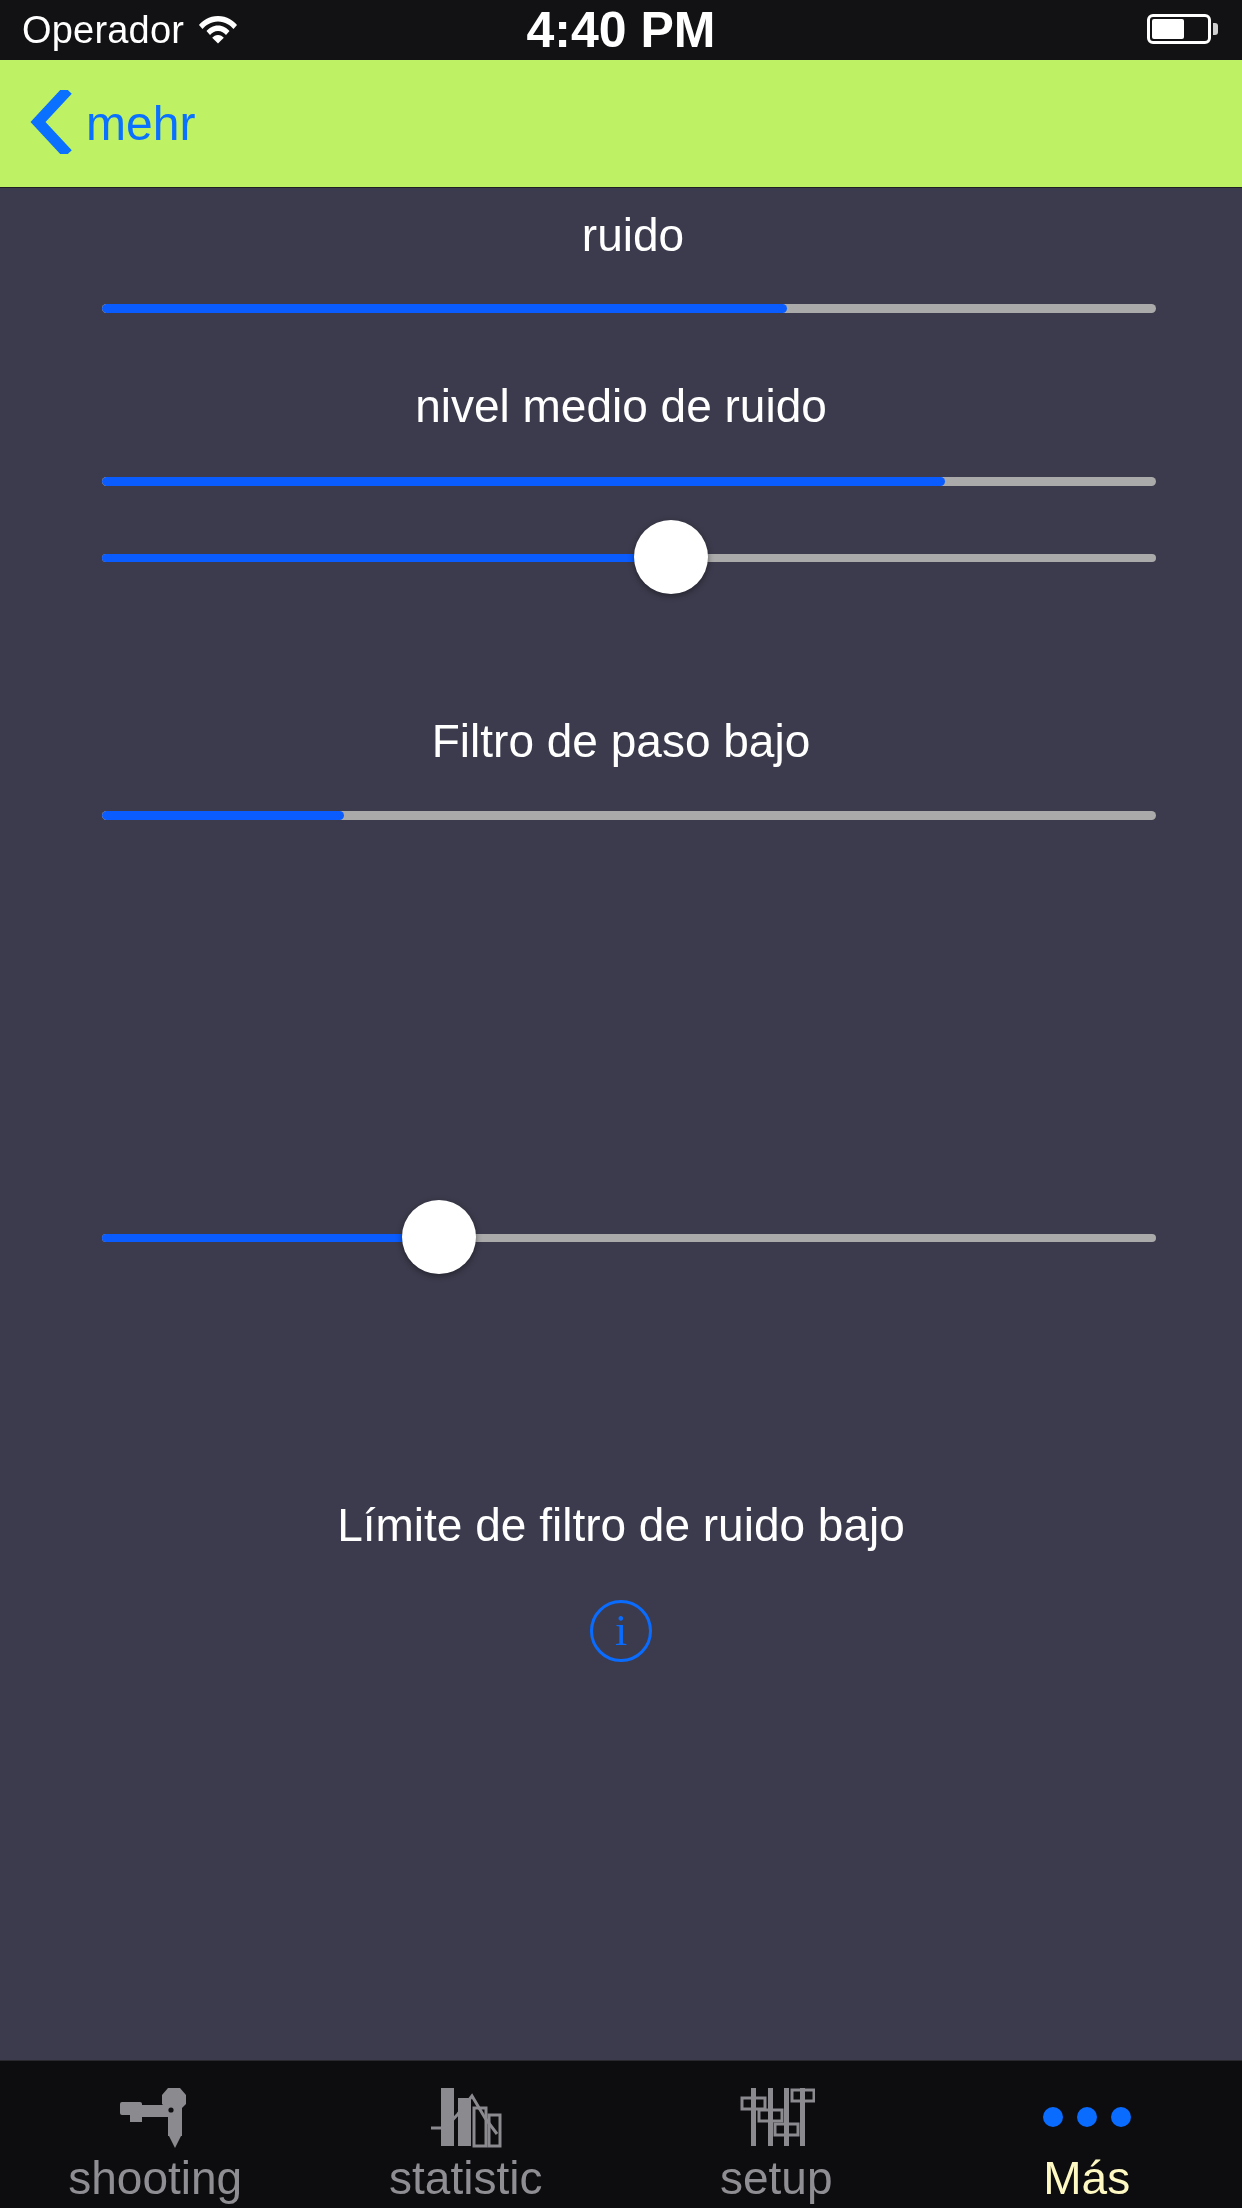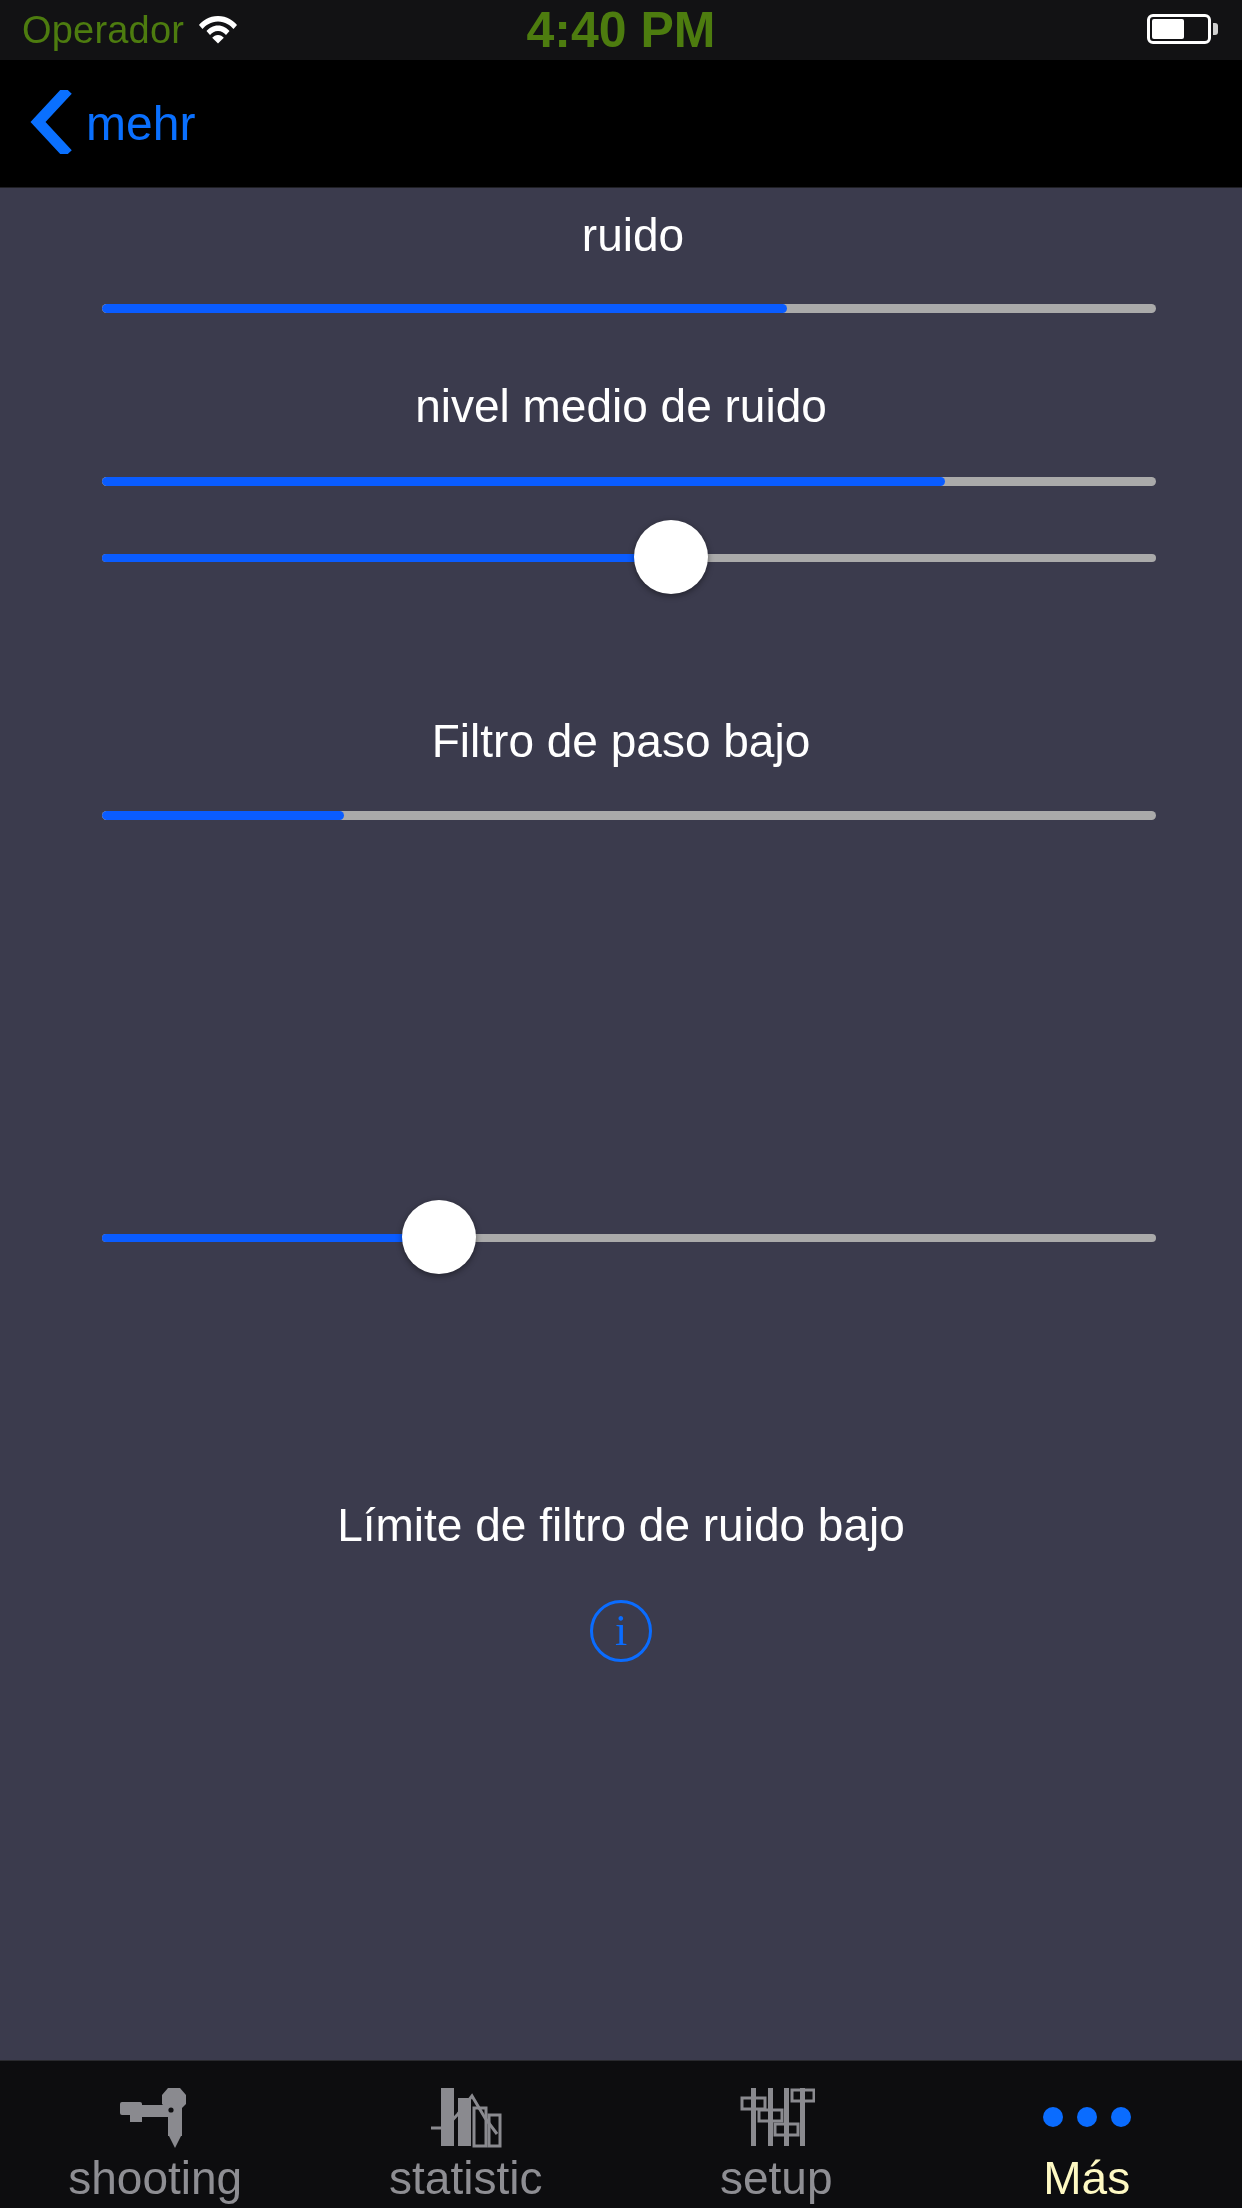--- a/index.html
+++ b/index.html
@@ -20,21 +20,21 @@
     display: flex;
     flex-direction: column;
   }
 
   
   .status-bar {
     position: relative;
     height: 60px;
     flex: 0 0 60px;
     background: #121214;
-    color: #4d7c0f;
+    color: #ffffff;
   }
   .status-carrier {
     position: absolute;
     left: 22px;
     top: 8px;
     display: flex;
     align-items: center;
     gap: 14px;
   }
   .status-carrier-text {
@@ -77,21 +77,21 @@
     background: #cfcfcf;
     border-radius: 0 3px 3px 0;
     margin-left: 2px;
   }
 
   
   .nav-bar {
     position: relative;
     height: 128px;
     flex: 0 0 128px;
-    background: #000000;
+    background: #bef264;
     border-bottom: 1px solid #1f1f24;
     display: flex;
     align-items: center;
   }
   .back-button {
     display: flex;
     align-items: center;
     gap: 14px;
     padding-left: 28px;
     cursor: pointer;

